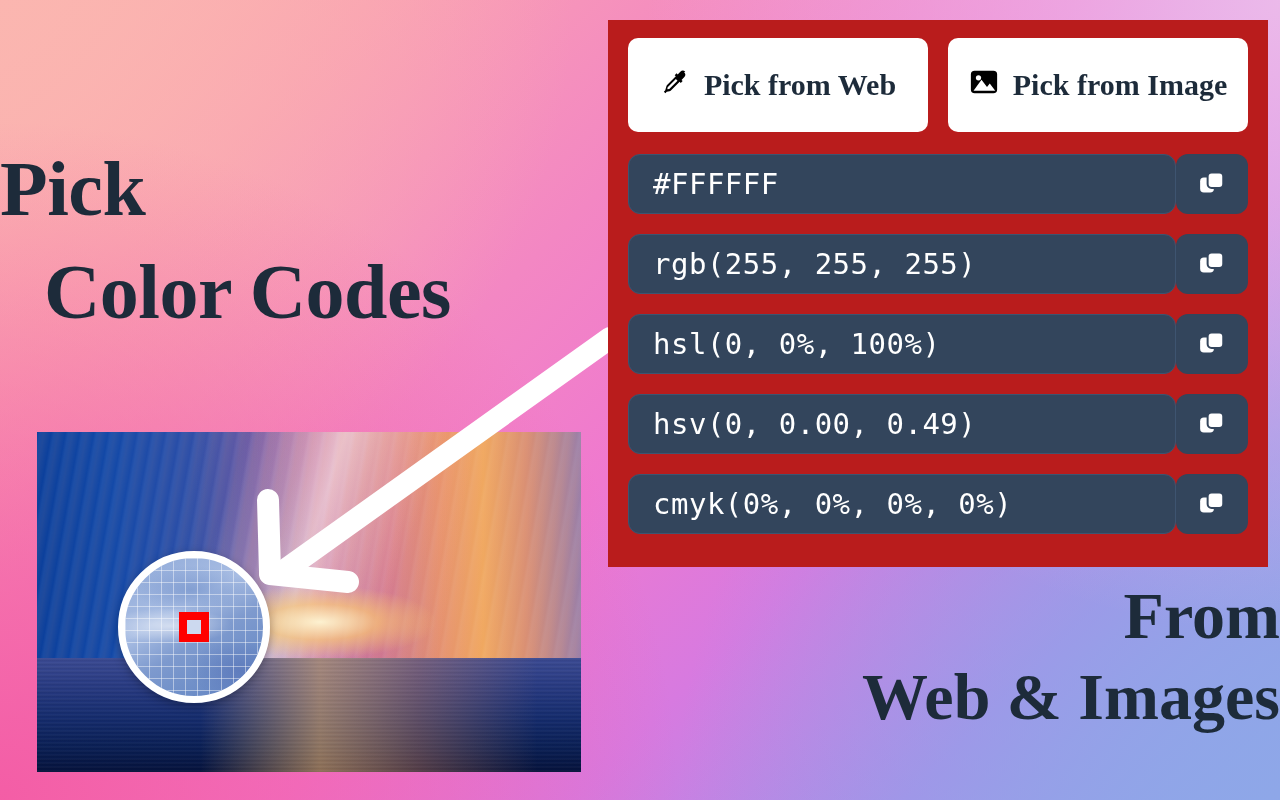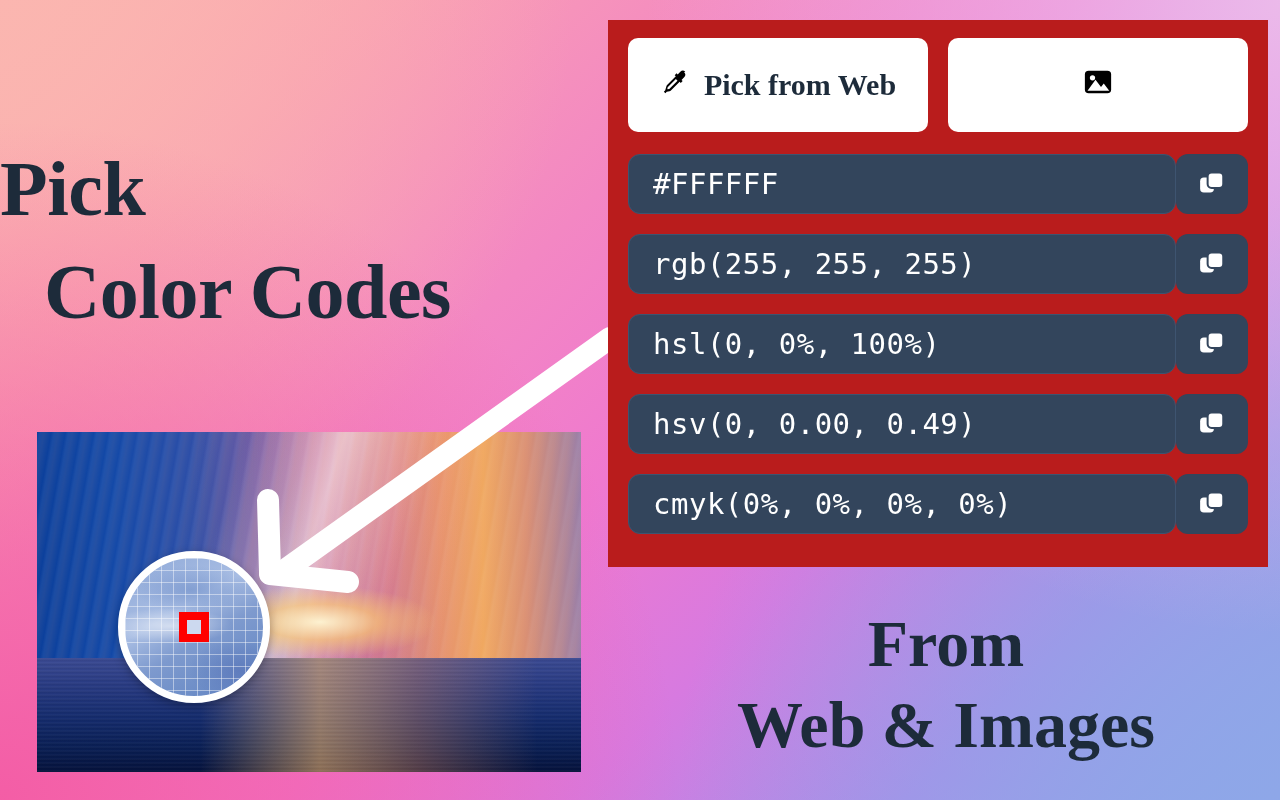--- a/index.html
+++ b/index.html
@@ -41,22 +41,22 @@
     font-weight:bold;
     font-size:78px;
     line-height:1.32;
     letter-spacing:-0.5px;
     z-index:5;
   }
   #headline .l2 { white-space:nowrap;padding-left:44px; }
 
   
   #tagline {
-    position:absolute; left:612px; top:604px; width:668px;
-    text-align:center;
+    position:absolute; left:612px; top:576px; width:668px;
+    text-align:right;
     color:#1d2b3a;
     font-weight:bold;
     font-size:66px;
     line-height:1.22;
     z-index:5;
   }
 
   
   #photo {
     position:absolute; left:37px; top:432px; width:544px; height:340px;
@@ -266,20 +266,21 @@
     </button>
 
     <button class="pick-btn">
       <span>
         <svg width="30" height="30" viewBox="0 0 24 24">
           <rect x="1.5" y="3" width="21" height="18" rx="3" fill="#000"></rect>
           <circle cx="7.6" cy="8.6" r="2.1" fill="#fff"></circle>
           <path d="M3.6 19 L10 10.2 L14.4 16 L16.6 13.2 L21 19 Z" fill="#fff"></path>
         </svg>
       </span>
+      <span>Pick from Image</span>
     </button>
   </div>
 
   <div id="rows">
 
     <div class="row">
       <div class="code-field">#FFFFFF</div>
       <button class="copy-btn">
         <span>
           <svg width="30" height="30" viewBox="0 0 24 24">

